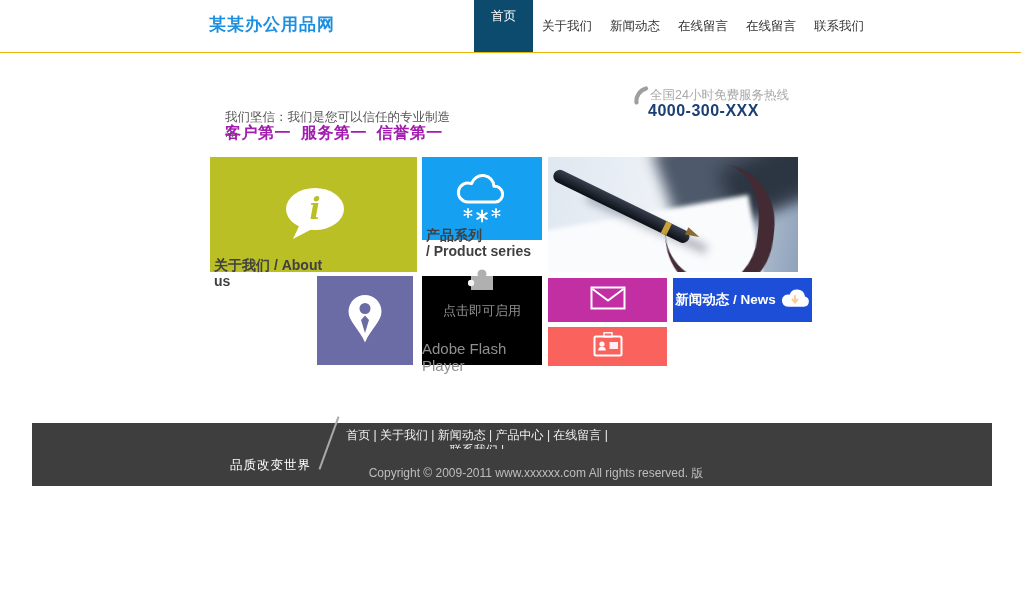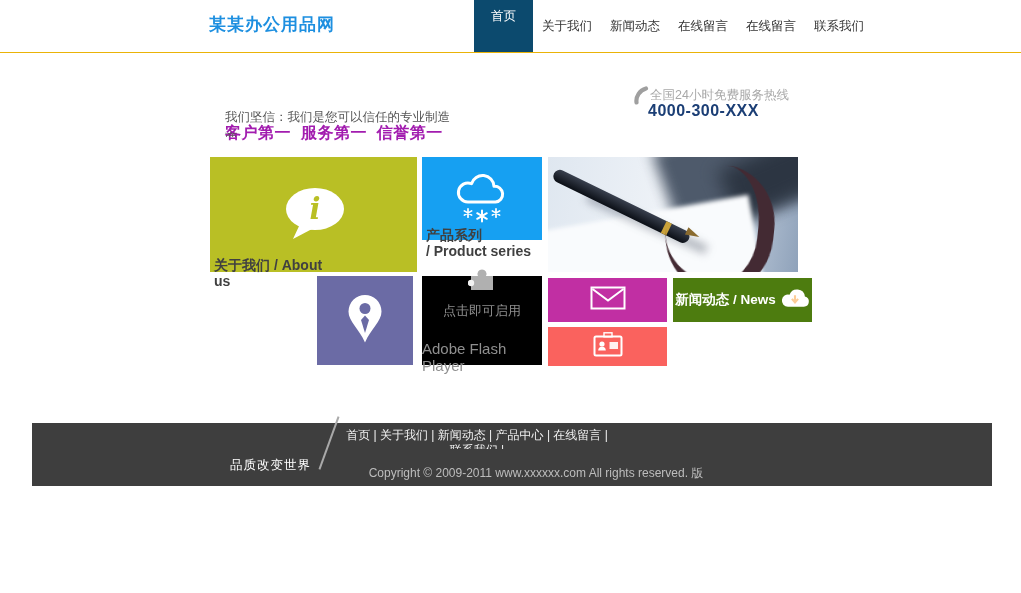--- a/index.html
+++ b/index.html
@@ -22,21 +22,21 @@
 
   
   .tile{position:absolute;display:flex;align-items:center;justify-content:center;cursor:pointer;}
   .t-about{left:210px;top:157px;width:207px;height:115px;background:#b9bf25;}
   .t-products{left:422px;top:157px;width:120px;height:83px;background:#16a0f2;}
   .t-photo{left:548px;top:157px;width:250px;height:115px;overflow:hidden;background:linear-gradient(100deg,#dfe7f0 0%,#eef2f7 45%,#c2cedd 72%,#8fa2ba 100%);}
   .t-green{left:210px;top:276px;width:102px;height:89px;background:#92c837;}
   .t-purple{left:317px;top:276px;width:96px;height:89px;background:#6b6ba5;}
   .t-flash{left:422px;top:276px;width:120px;height:89px;background:#000000;flex-direction:column;}
   .t-mail{left:548px;top:278px;width:119px;height:44px;background:#c12fa3;}
-  .t-news{left:673px;top:278px;width:139px;height:44px;background:#4d7c0f;gap:4px;}
+  .t-news{left:673px;top:278px;width:139px;height:44px;background:#1d4ed8;gap:4px;}
   .t-contact{left:548px;top:327px;width:119px;height:39px;background:#fa625e;}
 
   .tile-label{position:absolute;left:4px;color:#404040;font-weight:bold;font-size:14px;line-height:15.5px;z-index:6;white-space:nowrap;}
   .lbl-about{bottom:-17px;}
   .lbl-products{bottom:-19px;}
   .lbl-green{bottom:1px;}
   .news-label{color:#fff;font-weight:bold;font-size:13.5px;white-space:nowrap;}
 
   .flash-txt1{font-size:13px;color:#8f8f8f;margin-top:7px;}
   .flash-txt2{font-size:15px;color:#8f8f8f;margin-top:20px;}

